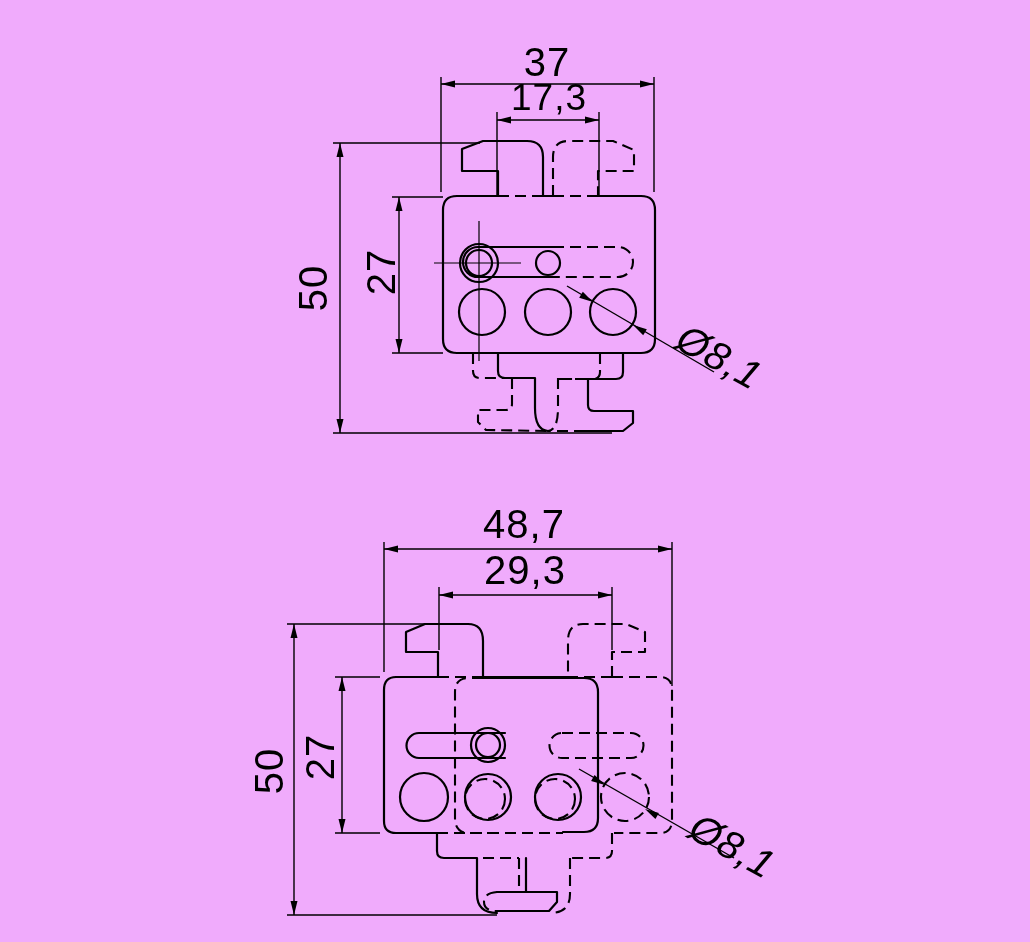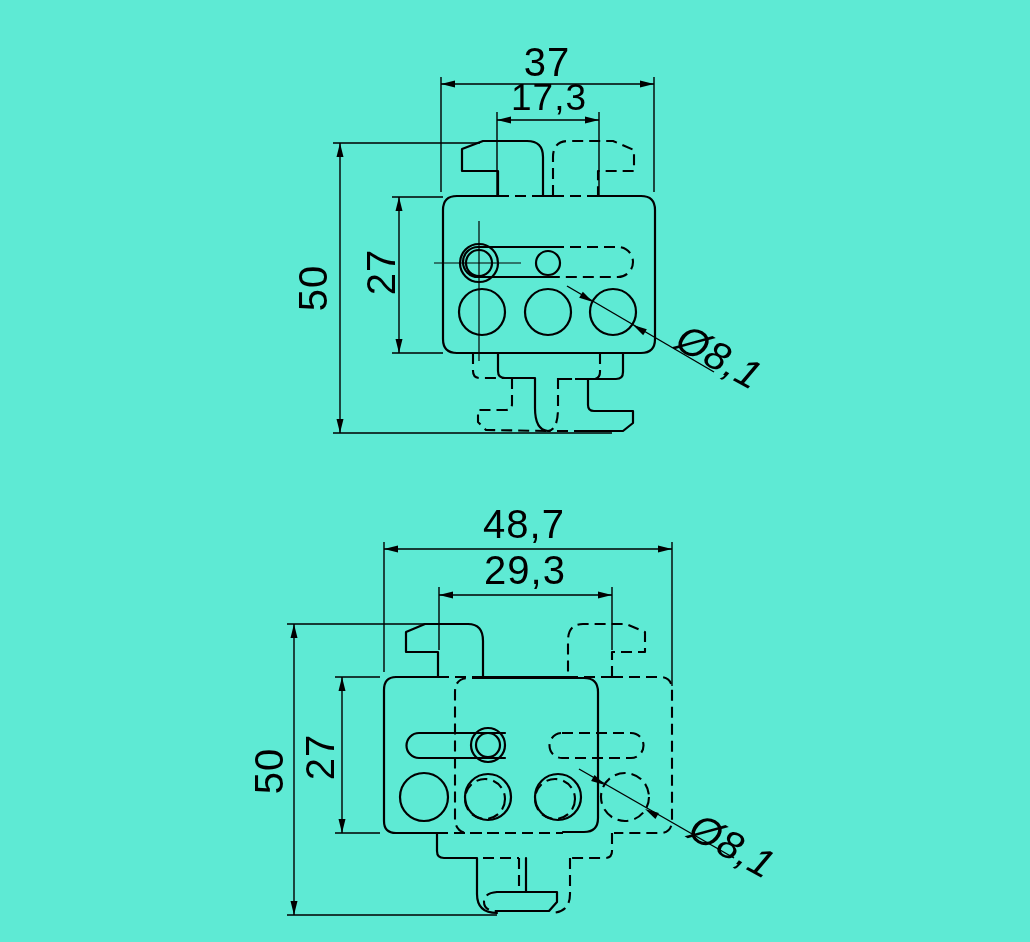--- a/index.html
+++ b/index.html
@@ -1,16 +1,16 @@
 <!DOCTYPE html>
 <html><head>
 <meta charset="utf-8">
 <style>
   html,body{margin:0;padding:0;background:#ffffff;}
-  .canvas{position:relative;width:1030px;height:942px;background:#5eead4;overflow:hidden;
+  .canvas{position:relative;width:1030px;height:942px;background:#f0abfc;overflow:hidden;
           font-family:"Liberation Sans", sans-serif;}
   svg{position:absolute;left:0;top:0;}
   .edge   {fill:none;stroke:#000;stroke-width:2.2;stroke-linecap:round;stroke-linejoin:round;}
   .hidden {fill:none;stroke:#000;stroke-width:2.1;stroke-linecap:butt;stroke-linejoin:round;stroke-dasharray:11 6;}
   .center {fill:none;stroke:#000;stroke-width:1.2;}
   .dim    {fill:none;stroke:#000;stroke-width:1.4;}
   .arrow  {fill:#000;stroke:none;}
   .dimtxt {fill:#000;font-size:40px;letter-spacing:1px;}
   .dimtxt.small{font-size:37px;}
   .dia    {font-style:italic;}

